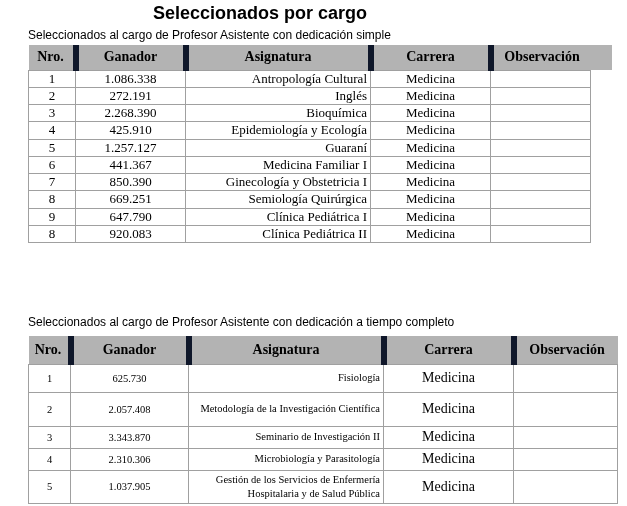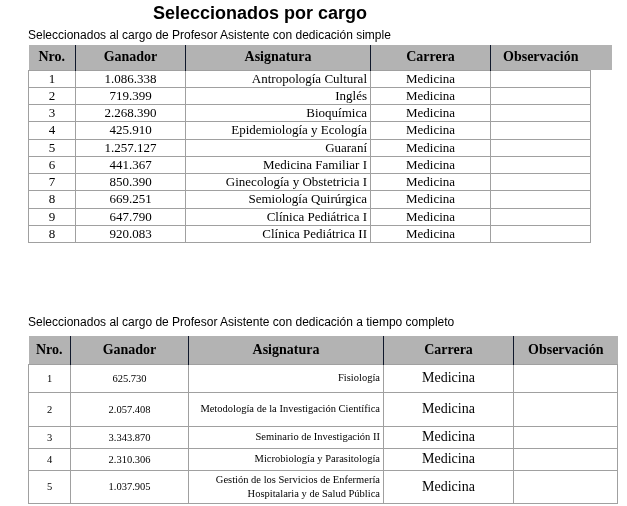--- a/index.html
+++ b/index.html
@@ -50,21 +50,21 @@
 
   thead th {
     background: var(--header-bg);
     font-weight: bold;
     font-size: 14px;
     text-align: center;
     vertical-align: middle;
     border: none;
     padding: 0;
   }
-  thead th + th { border-left: 1px solid #0f172a; }
+  thead th + th { border-left: 6px solid #0f172a; }
   #table-1 thead tr { height: 25px; }
   #table-2 thead tr { height: 28px; }
 
   tbody td {
     border: 1px solid var(--border);
     vertical-align: middle;
     padding: 0;
     overflow: hidden;
   }
   #table-1 tbody tr { height: 17px; }
@@ -110,21 +110,21 @@
   <tbody>
       <tr>
         <td class="col-0">1</td>
         <td class="col-1">1.086.338</td>
         <td class="col-2">Antropología Cultural</td>
         <td class="col-3">Medicina</td>
         <td class="col-4"></td>
       </tr>
       <tr>
         <td class="col-0">2</td>
-        <td class="col-1">719.399</td>
+        <td class="col-1">272.191</td>
         <td class="col-2">Inglés</td>
         <td class="col-3">Medicina</td>
         <td class="col-4"></td>
       </tr>
       <tr>
         <td class="col-0">3</td>
         <td class="col-1">2.268.390</td>
         <td class="col-2">Bioquímica</td>
         <td class="col-3">Medicina</td>
         <td class="col-4"></td>

